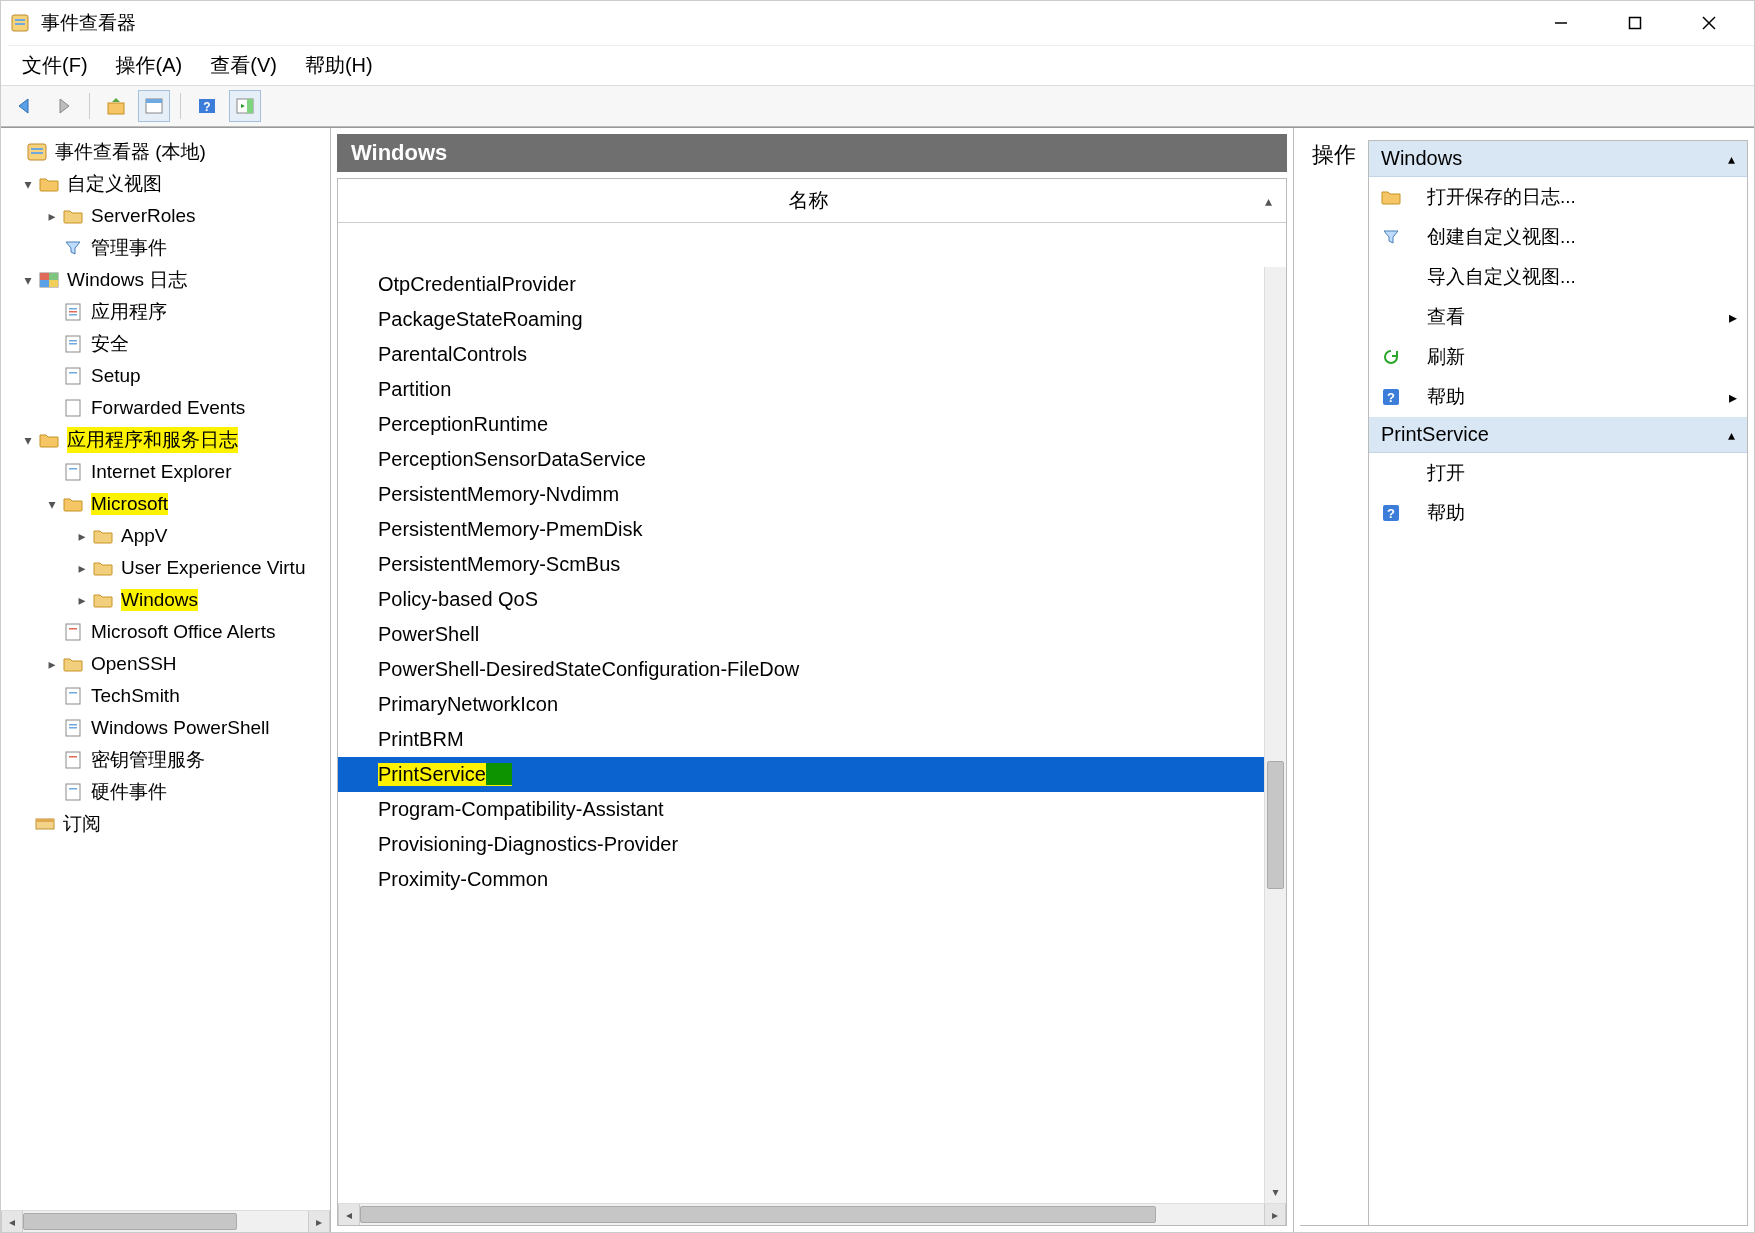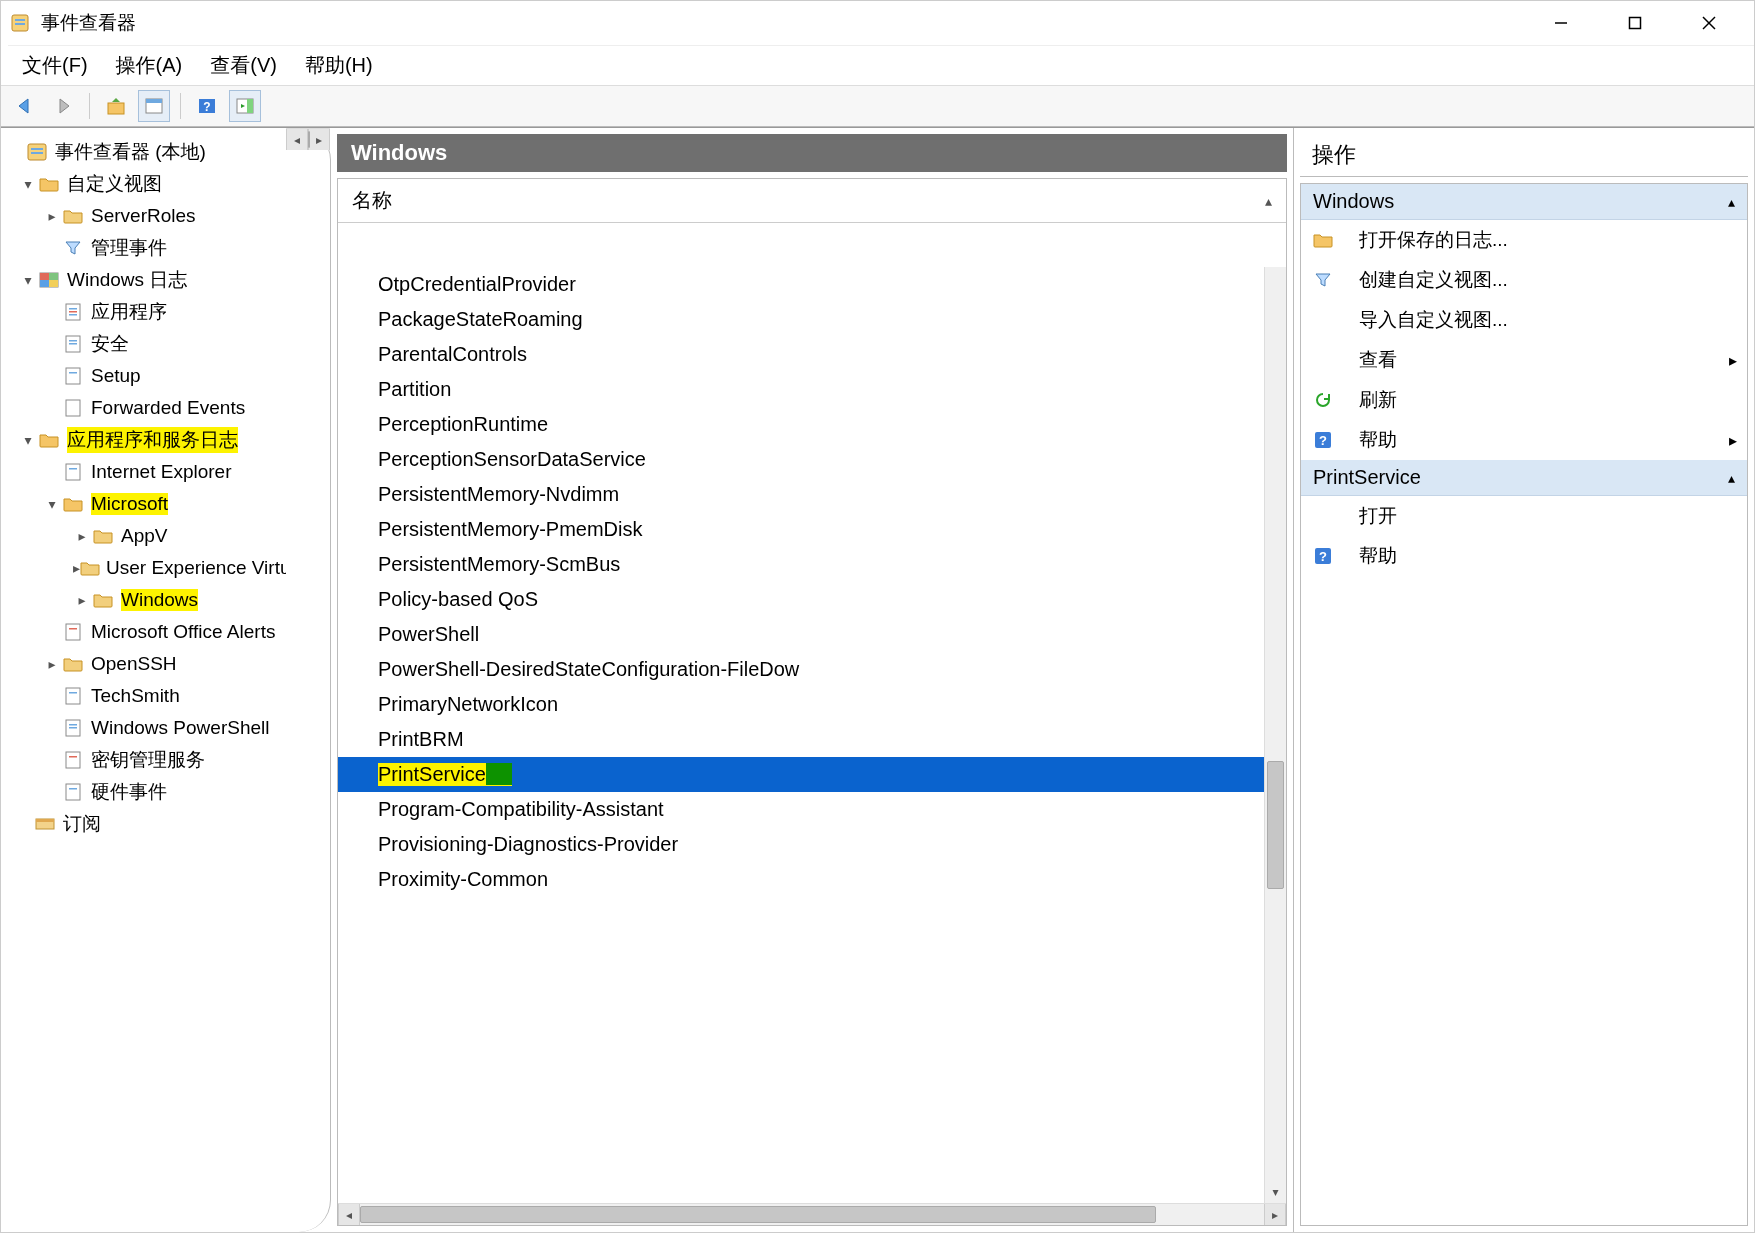--- a/index.html
+++ b/index.html
@@ -19,49 +19,49 @@
 .titlebar .win-controls { display: flex; gap: 28px; margin-right: 14px; }
 .titlebar .win-btn { width: 46px; height: 32px; display: flex; align-items: center; justify-content: center; font-size: 16px; }
 .menubar { height: 40px; display: flex; align-items: center; padding: 0 14px; gap: 28px; border-top: 1px solid #eee; margin-left: 7px; }
 .menubar .menu-item { font-size: 20px; }
 .toolbar { height: 42px; display: flex; align-items: center; padding: 0 8px; gap: 6px; background: #f7f7f7; border-top: 1px solid #ddd; border-bottom: 1px solid #bbb; }
 .toolbar .tb-btn { width: 32px; height: 32px; display: flex; align-items: center; justify-content: center; border: 1px solid transparent; }
 .toolbar .tb-btn.pressed { background: #e6eef7; border: 1px solid #a6c0db; }
 .toolbar .tb-sep { width: 1px; height: 26px; background: #ccc; margin: 0 4px; }
 .main { flex: 1; display: flex; min-height: 0; border-top: 1px solid #999; }
 
-.tree-panel { width: 330px; border-right: 1px solid #bbb; display: flex; background: #fff; min-height: 0; border-radius: 32px; }
+.tree-panel { width: 330px; border-right: 1px solid #bbb; display: flex; flex-direction: column; background: #fff; min-height: 0; }
 .tree-scroll { flex: 1; overflow: hidden; padding-top: 8px; }
 .tree-row { display: flex; align-items: center; height: 32px; white-space: nowrap; font-size: 19px; padding-right: 4px; }
 .tree-row .caret { width: 18px; text-align: center; color: #555; font-size: 14px; }
 .tree-row .icon { width: 24px; height: 22px; margin-right: 6px; display: flex; align-items: center; justify-content: center; }
 .tree-row .lbl { white-space: nowrap; }
 .hl { background: #fdf300; }
 .hscroll { height: 22px; background: #f0f0f0; border-top: 1px solid #ddd; display: flex; align-items: stretch; }
 .hscroll .arrow { width: 22px; background: #e6e6e6; border-left: 1px solid #ccc; border-right: 1px solid #ccc; display: flex; align-items: center; justify-content: center; font-size: 12px; color: #555; }
 .hscroll .track { flex: 1; position: relative; }
 .hscroll .thumb { position: absolute; top: 2px; bottom: 2px; background: #c6c6c6; border: 1px solid #aaa; border-radius: 2px; }
 
 .center-panel { flex: 1; display: flex; flex-direction: column; border-right: 1px solid #bbb; padding: 6px; min-width: 0; }
 .center-panel .header { background: #6f6f6f; color: #fff; font-size: 22px; font-weight: bold; padding: 6px 14px; }
 .center-panel .list-wrap { flex: 1; border: 1px solid #bbb; margin-top: 6px; display: flex; flex-direction: column; min-height: 0; }
 .center-panel .col-header { display: flex; align-items: center; padding: 8px 14px; font-size: 20px; border-bottom: 1px solid #ccc; }
-.center-panel .col-header .col-title { flex: 1; }
+.center-panel .col-header .col-title { flex: 1; text-align: center; }
 .center-panel .list-body { flex: 1; display: flex; min-height: 0; margin-top: 44px; }
 .center-panel .list-scroll { flex: 1; overflow: hidden; }
 .center-panel .list-item { padding: 4px 14px 4px 40px; font-size: 20px; height: 35px; display: flex; align-items: center; white-space: nowrap; }
 .center-panel .list-item.sel { background: #0a63ce; color: #fff; }
 .center-panel .list-item .lbl.hl { color: #000; background: #fdf300; }
 .center-panel .list-item .lbl .ghl { background: #0d9200; color: #fff; padding-right: 10px; }
 .center-panel .vscroll { width: 22px; background: #f0f0f0; border-left: 1px solid #ddd; display: flex; flex-direction: column; }
 .center-panel .vscroll .arrow { height: 22px; display: flex; align-items: center; justify-content: center; font-size: 12px; color: #555; }
 .center-panel .vscroll .vtrack { flex: 1; position: relative; }
 .center-panel .vscroll .vthumb { position: absolute; left: 2px; right: 2px; background: #c6c6c6; border: 1px solid #aaa; border-radius: 2px; }
 
-.actions-panel { width: 460px; display: flex; flex-direction: column; padding: 6px; min-height: 0; }
+.actions-panel { width: 460px; display: flex; flex-direction: row; padding: 6px; min-height: 0; }
 .actions-panel .pane-header { background: #fff; font-size: 22px; font-weight: 500; padding: 6px 12px; border-bottom: 1px solid #bbb; }
 .actions-panel .actions-body { flex: 1; border: 1px solid #bbb; margin-top: 6px; background: #fff; overflow: hidden; }
 .actions-section-header { background: #d9e7f5; padding: 6px 12px; font-size: 20px; display: flex; align-items: center; justify-content: space-between; border-bottom: 1px solid #c3d4e6; }
 .actions-section-header .collapse { font-size: 14px; }
 .action-row { display: flex; align-items: center; height: 40px; padding: 0 10px; font-size: 19px; gap: 24px; }
 .action-row .icon { width: 24px; height: 22px; display: flex; align-items: center; justify-content: center; }
 .action-row .spacer { flex: 1; }
 .action-row .chev { font-size: 16px; }
 
 .ic-folder-open { fill: #f5c566; stroke: #c79225; }

